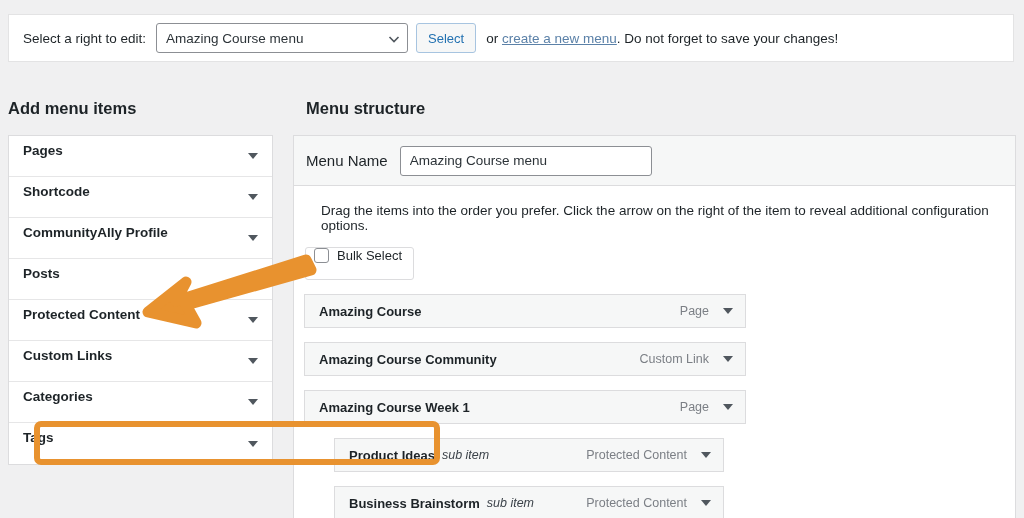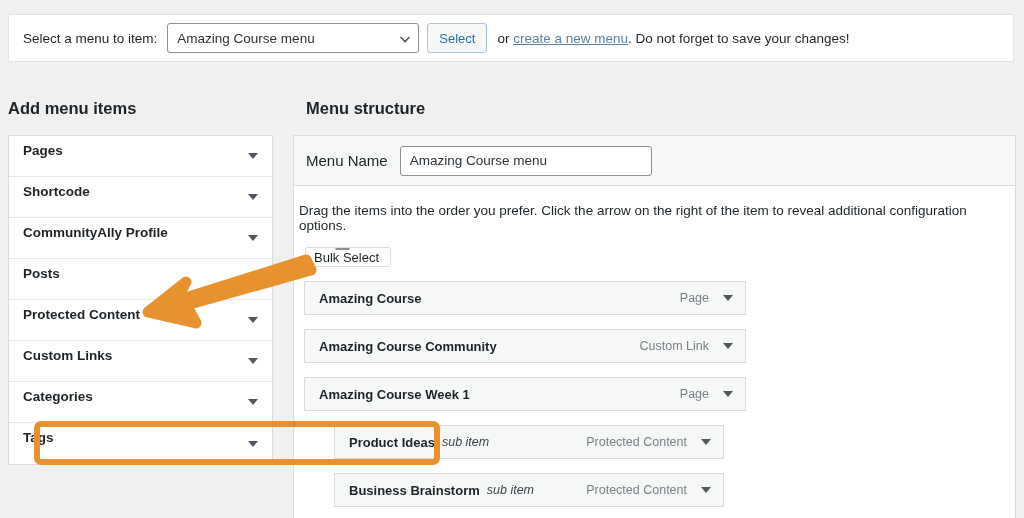--- a/index.html
+++ b/index.html
@@ -176,36 +176,35 @@
     border: 1px solid #8c8f94;
     border-radius: 3px;
     background: #fff;
     box-sizing: border-box;
     padding: 0 9px;
     font-size: 13.5px;
     font-family: "Liberation Sans", sans-serif;
     color: #2c3338;
   }
   .drag-hint {
-    padding: 17px 0 0 5px;
+    padding: 17px 0 0 27px;
     font-size: 13.5px;
     color: #1d2327;
   }
   .bulk-wrap {
     margin: 14px 0 0 11px;
     display: inline-flex;
     align-items: center;
-    height: 20px;
+    height: 33px;
     padding: 0 11px 16px 8px;
     border: 1px solid #dcdcde;
     border-radius: 3px;
     background: #fff;
     box-sizing: border-box;
     cursor: pointer;
-    flex-direction: column;
   }
   .bulk-box {
     width: 15px;
     height: 15px;
     border: 1px solid #8c8f94;
     border-radius: 3px;
     background: #fff;
     margin-right: 8px;
     box-sizing: border-box;
   }
@@ -277,21 +276,21 @@
     width: 1024px;
     height: 518px;
     pointer-events: none;
     z-index: 6;
   }
 </style>
 </head>
 <body>
 
 <div class="topbar">
-  <span class="topbar-label">Select a menu to item:</span>
+  <span class="topbar-label">Select a right to edit:</span>
 
   <div class="menu-select">
     <span>Amazing Course menu</span>
     <span class="chev">
       <svg viewBox="0 0 12 12" width="12" height="12">
           <path d="M1.5 4 L6 8.5 L10.5 4" fill="none" stroke="#50575e" stroke-width="1.6"></path>
         </svg>
     </span>
   </div>
 

